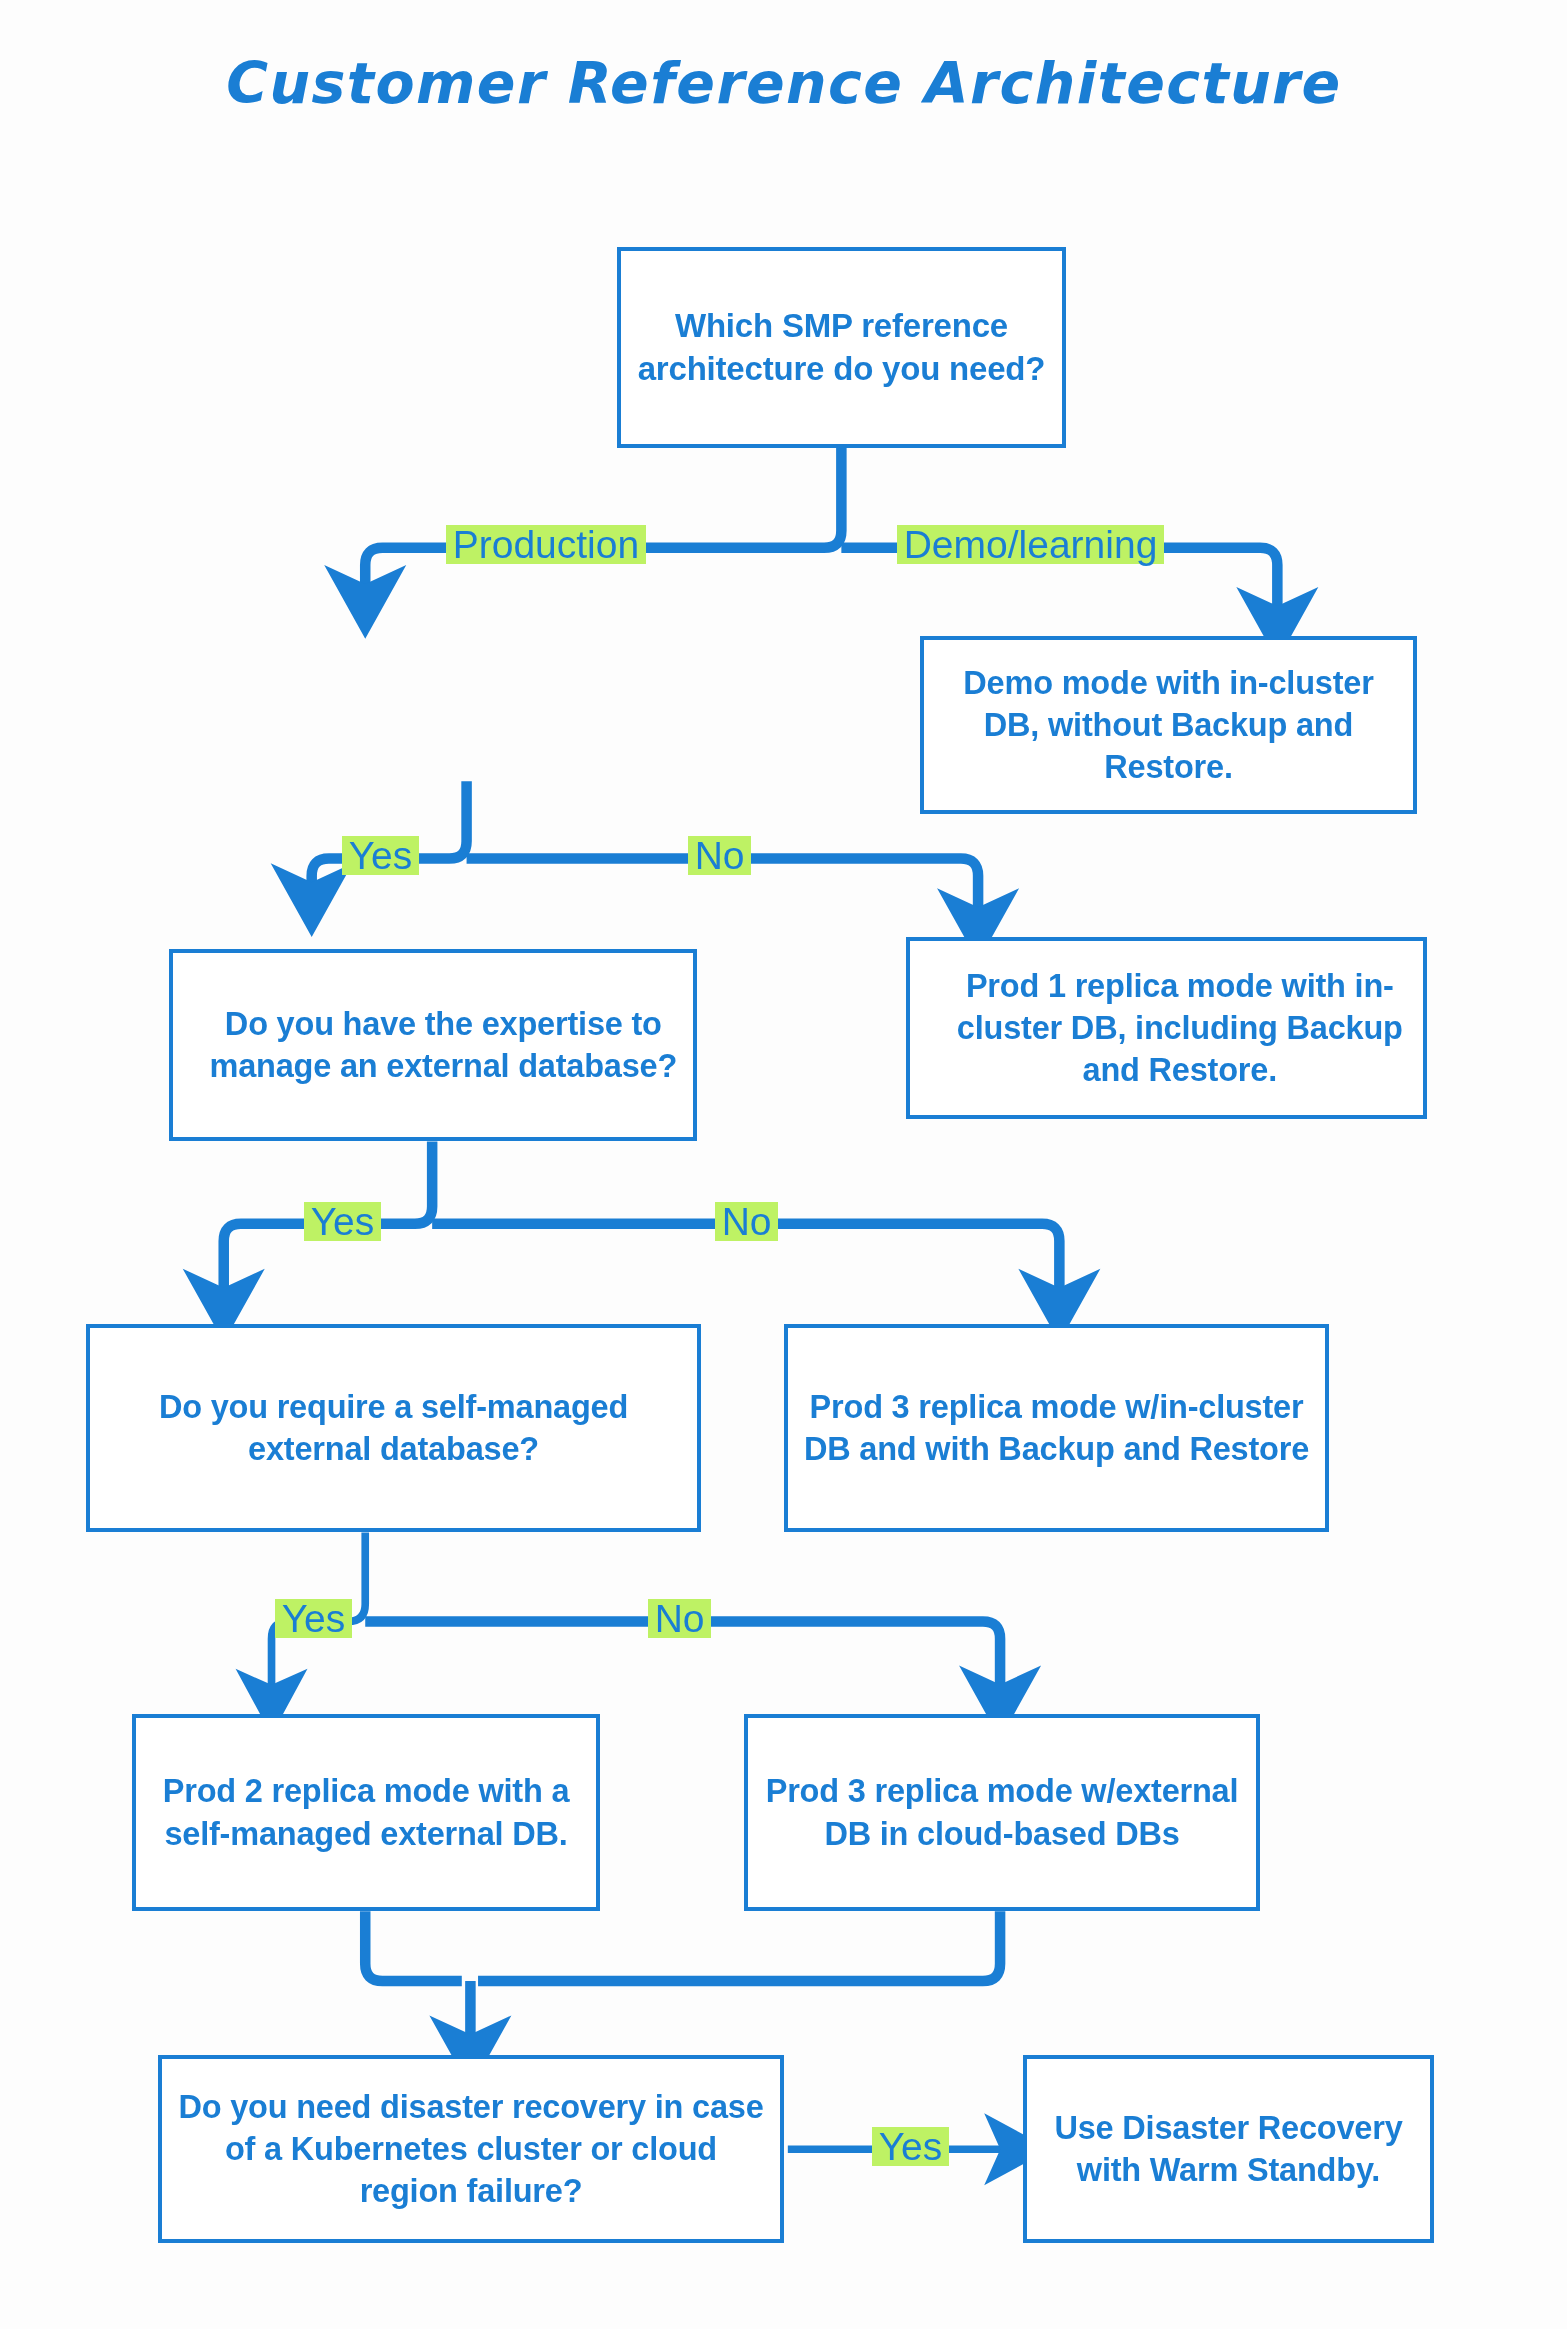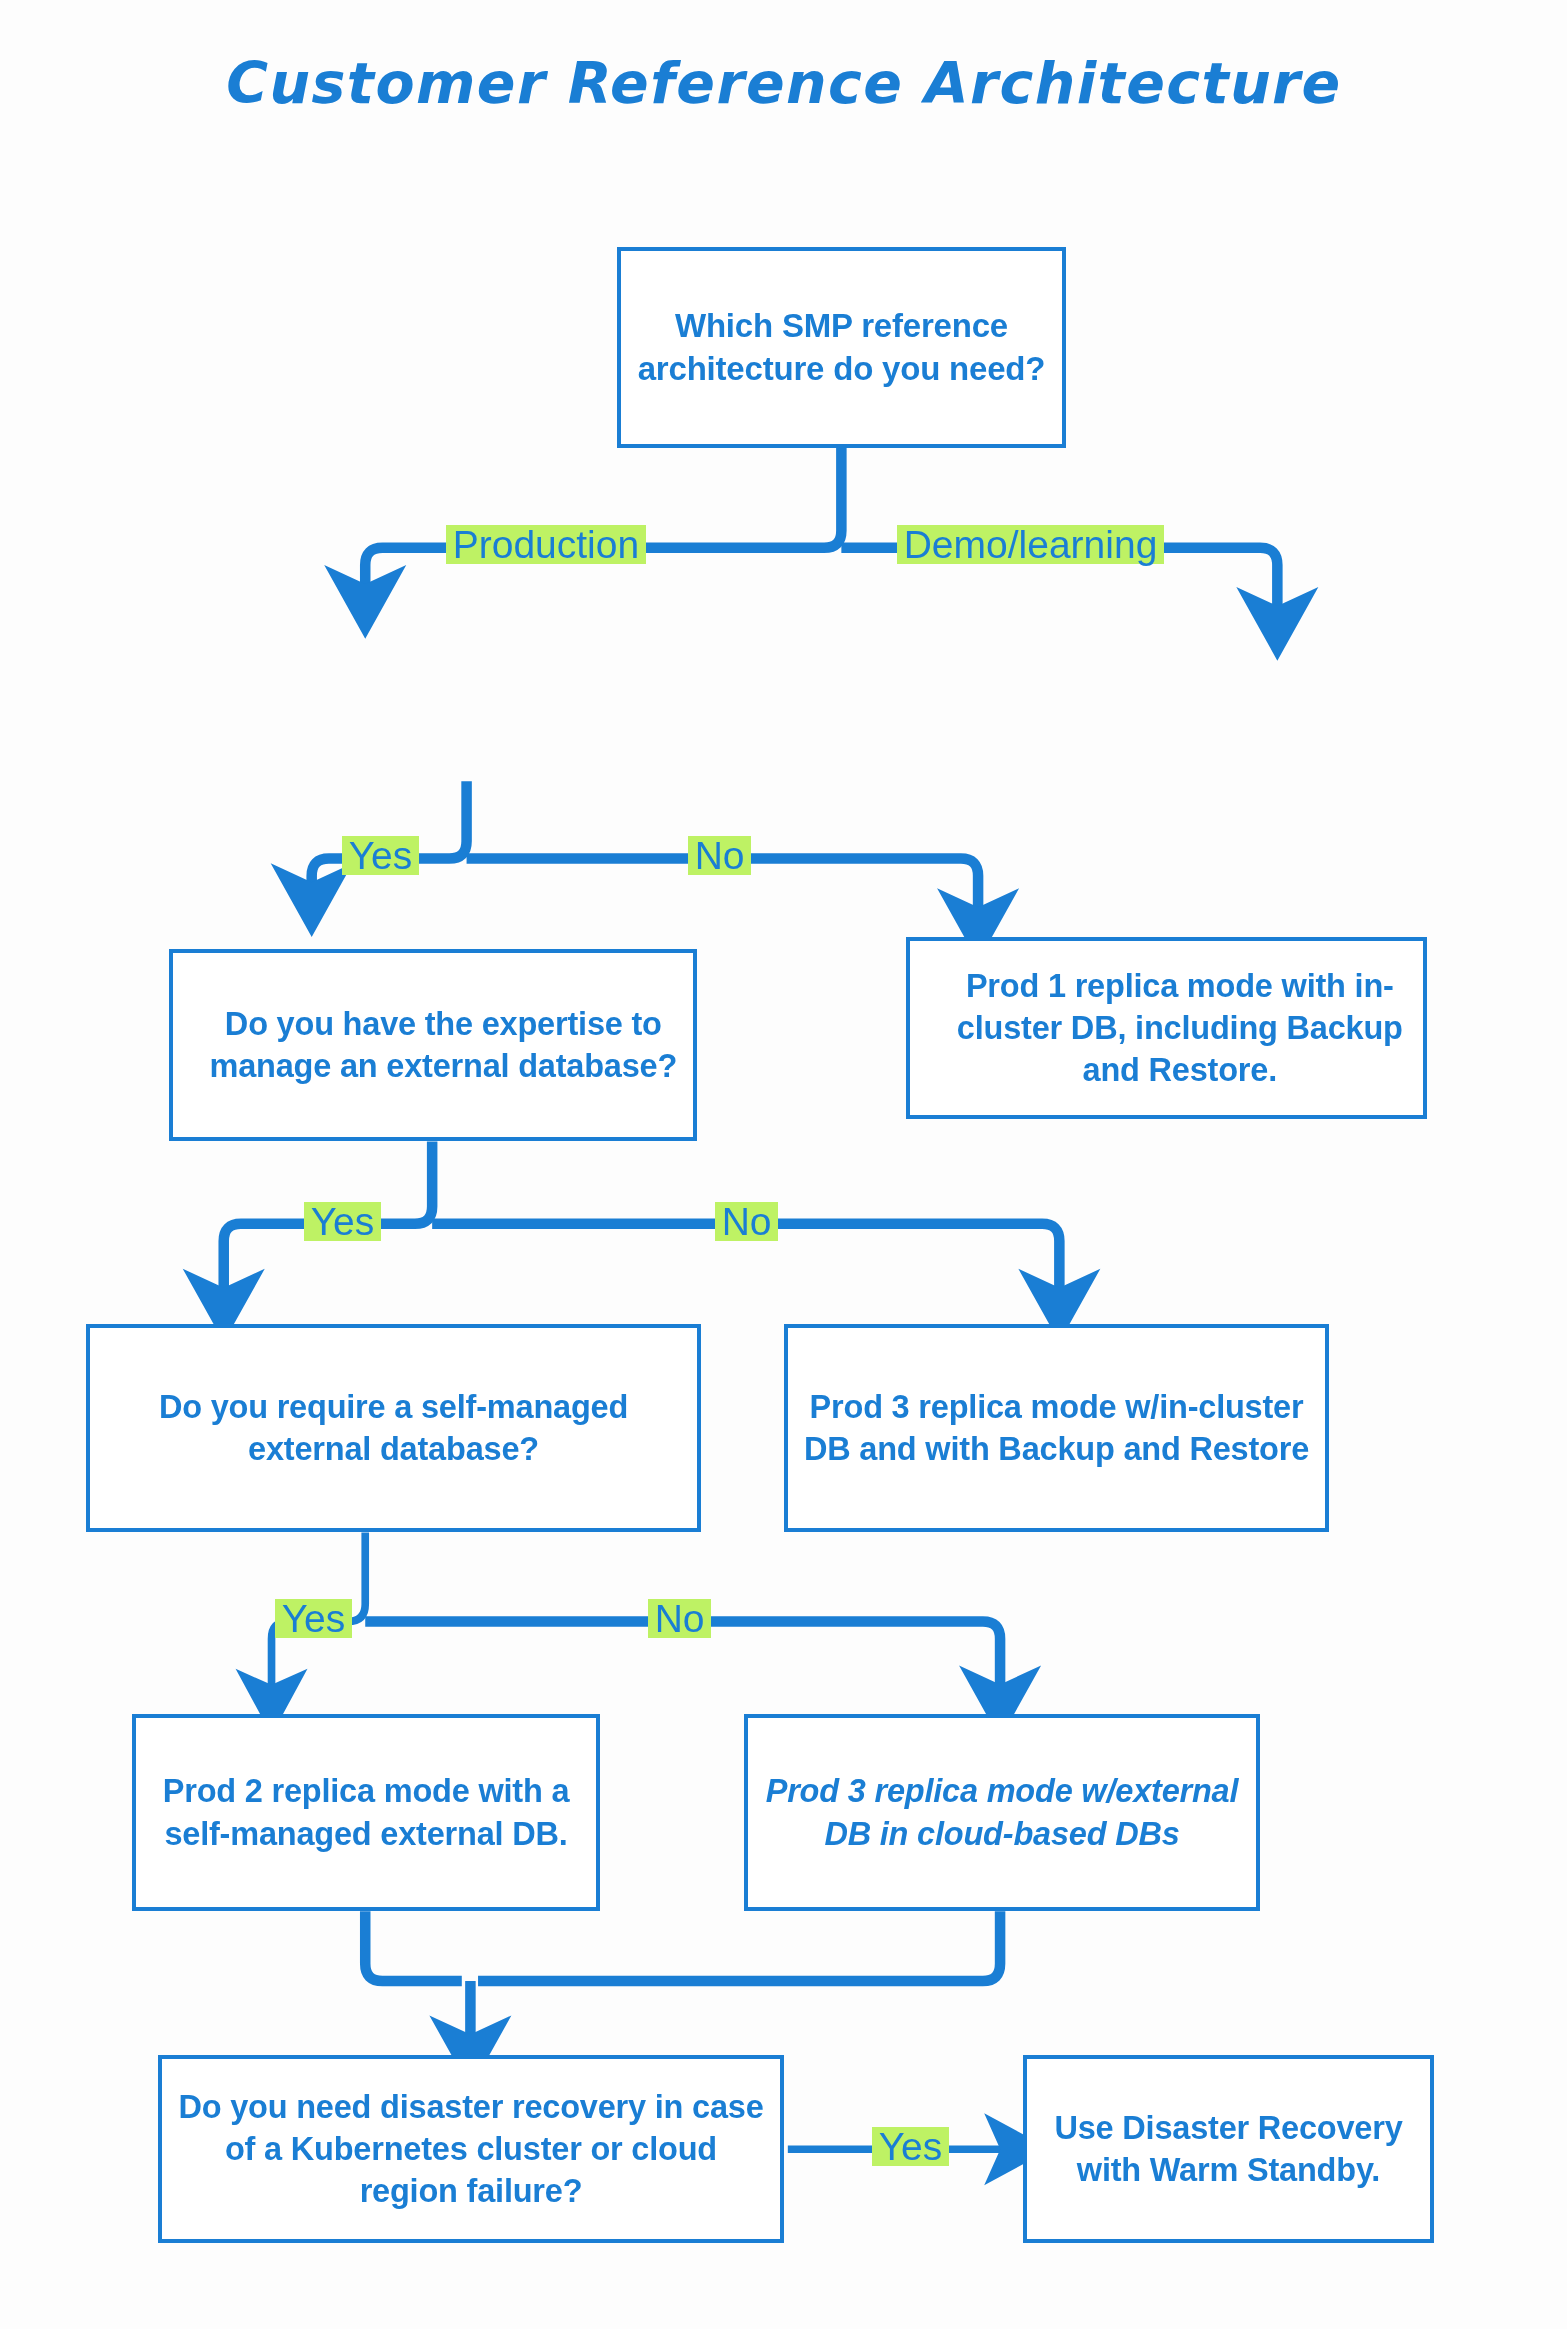--- a/index.html
+++ b/index.html
@@ -101,20 +101,23 @@
       <path d="M 492,2072 L 492,2141" stroke-width="11" marker-end="url(#arw)"></path>
 
       <path d="M 824,2248 L 1059,2248" stroke-width="8" marker-end="url(#arwthin)"></path>
     </g>
   </svg>
 
   <div class="node-box" style="left:617px; top:247px; width:449px; height:201px; font-size:33px;">
     <span>Which SMP reference architecture do you need?</span>
   </div>
 
+  <div class="node-box" style="left:920px; top:636px; width:497px; height:178px; font-size:32.5px;">
+    <span>Demo mode with in-cluster DB, without Backup and Restore.</span>
+  </div>
 
 
   <div class="node-box" style="left:906px; top:937px; width:521px; height:182px; font-size:32.5px;padding-left:40px;">
     <span>Prod 1 replica mode with in-cluster DB, including Backup and Restore.</span>
   </div>
 
   <div class="node-box" style="left:169px; top:949px; width:528px; height:192px; font-size:32.5px;padding-left:34px;">
     <span>Do you have the expertise to manage an external database?</span>
   </div>
 
@@ -123,21 +126,21 @@
   </div>
 
   <div class="node-box" style="left:86px; top:1324px; width:615px; height:208px; font-size:32.5px;">
     <span>Do you require a self-managed external database?</span>
   </div>
 
   <div class="node-box" style="left:132px; top:1714px; width:468px; height:197px; font-size:32.5px;">
     <span>Prod 2 replica mode with a self-managed external DB.</span>
   </div>
 
-  <div class="node-box" style="left:744px; top:1714px; width:516px; height:197px; font-size:32.5px;font-style:italic;">
+  <div class="node-box" style="left:744px; top:1714px; width:516px; height:197px; font-size:32.5px;">
     <span>Prod 3 replica mode w/external DB in cloud-based DBs</span>
   </div>
 
   <div class="node-box" style="left:158px; top:2055px; width:626px; height:188px; font-size:32.5px;">
     <span>Do you need disaster recovery in case of a Kubernetes cluster or cloud region failure?</span>
   </div>
 
   <div class="node-box" style="left:1023px; top:2055px; width:411px; height:188px; font-size:32.5px;">
     <span>Use Disaster Recovery with Warm Standby.</span>
   </div>

